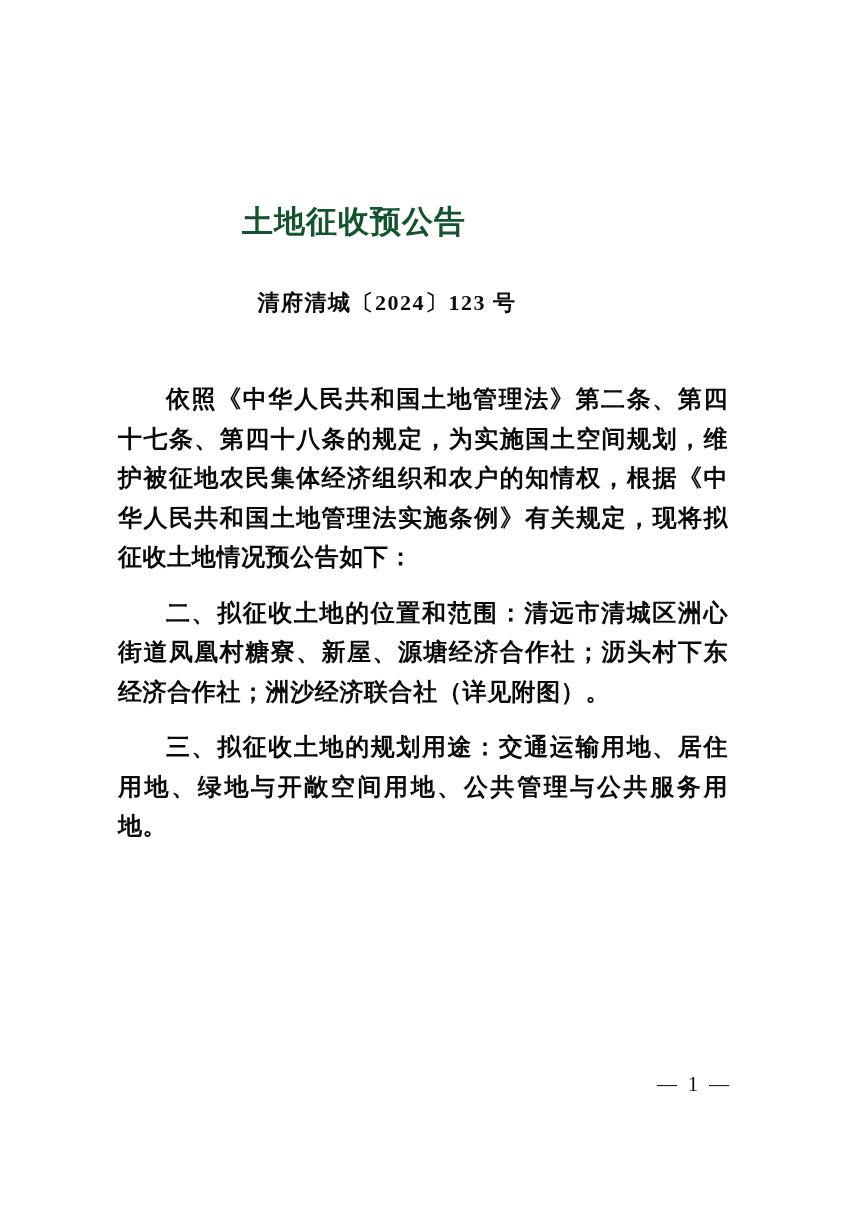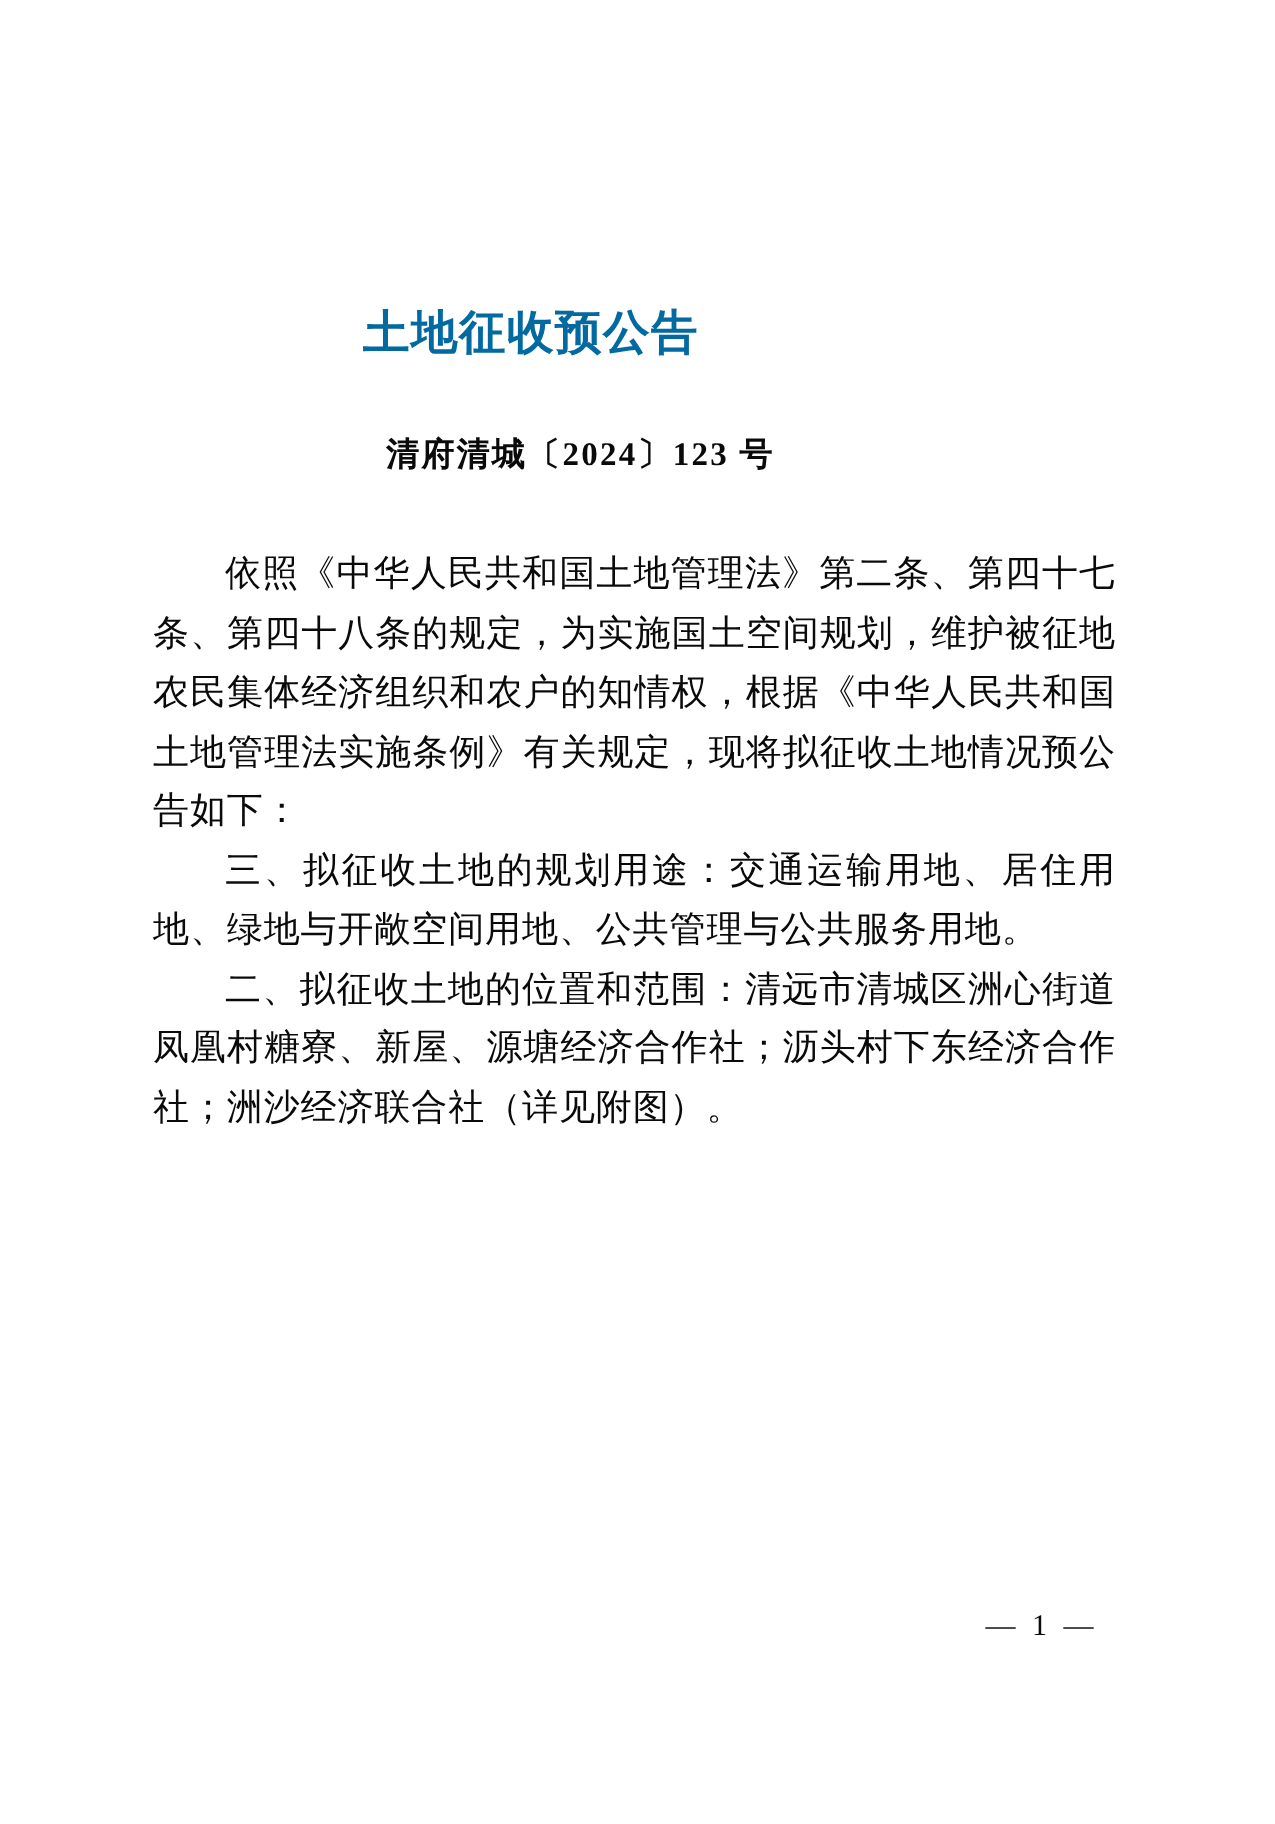--- a/index.html
+++ b/index.html
@@ -20,21 +20,21 @@
     position: absolute;
     top: 200px;
     left: 0;
     width: 708px;
     margin: 0;
     text-align: center;
     font-size: 31px;
     line-height: 44px;
     font-weight: bold;
     letter-spacing: 1px;
-    color: #0369a1;
+    color: #14532d;
   }
   .doc-number {
     position: absolute;
     top: 288px;
     left: 0;
     width: 774px;
     text-align: center;
     font-size: 22px;
     line-height: 30px;
     font-weight: 600;
@@ -48,23 +48,24 @@
     width: 642px;
     font-size: 24px;
     line-height: 39.5px;
     font-weight: 500;
     letter-spacing: 0.6px;
     text-align: justify;
     text-justify: inter-character;
     color: #0a0a0a;
   }
   .body-text p {
-    margin: 0;
+    margin: 16px;
     padding: 0;
     text-indent: 2em;
+    font-weight: bold;
   }
   .page-number {
     position: absolute;
     top: 1072px;
     right: 118px;
     font-size: 20px;
     line-height: 24px;
     letter-spacing: 3px;
     font-weight: 500;
     color: #0a0a0a;
@@ -74,18 +75,18 @@
 </head>
 <body>
 
 <div class="page">
   <h1 class="title">土地征收预公告</h1>
 
   <div class="doc-number">清府清城〔2024〕123 号</div>
 
   <div class="body-text">
     <p>依照《中华人民共和国土地管理法》第二条、第四十七条、第四十八条的规定，为实施国土空间规划，维护被征地农民集体经济组织和农户的知情权，根据《中华人民共和国土地管理法实施条例》有关规定，现将拟征收土地情况预公告如下：</p>
+    <p>二、拟征收土地的位置和范围：清远市清城区洲心街道凤凰村糖寮、新屋、源塘经济合作社；沥头村下东经济合作社；洲沙经济联合社（详见附图）。</p>
     <p>三、拟征收土地的规划用途：交通运输用地、居住用地、绿地与开敞空间用地、公共管理与公共服务用地。</p>
-    <p>二、拟征收土地的位置和范围：清远市清城区洲心街道凤凰村糖寮、新屋、源塘经济合作社；沥头村下东经济合作社；洲沙经济联合社（详见附图）。</p>
   </div>
 
   <div class="page-number">— 1 —</div>
 </div>
 
 </body></html>

